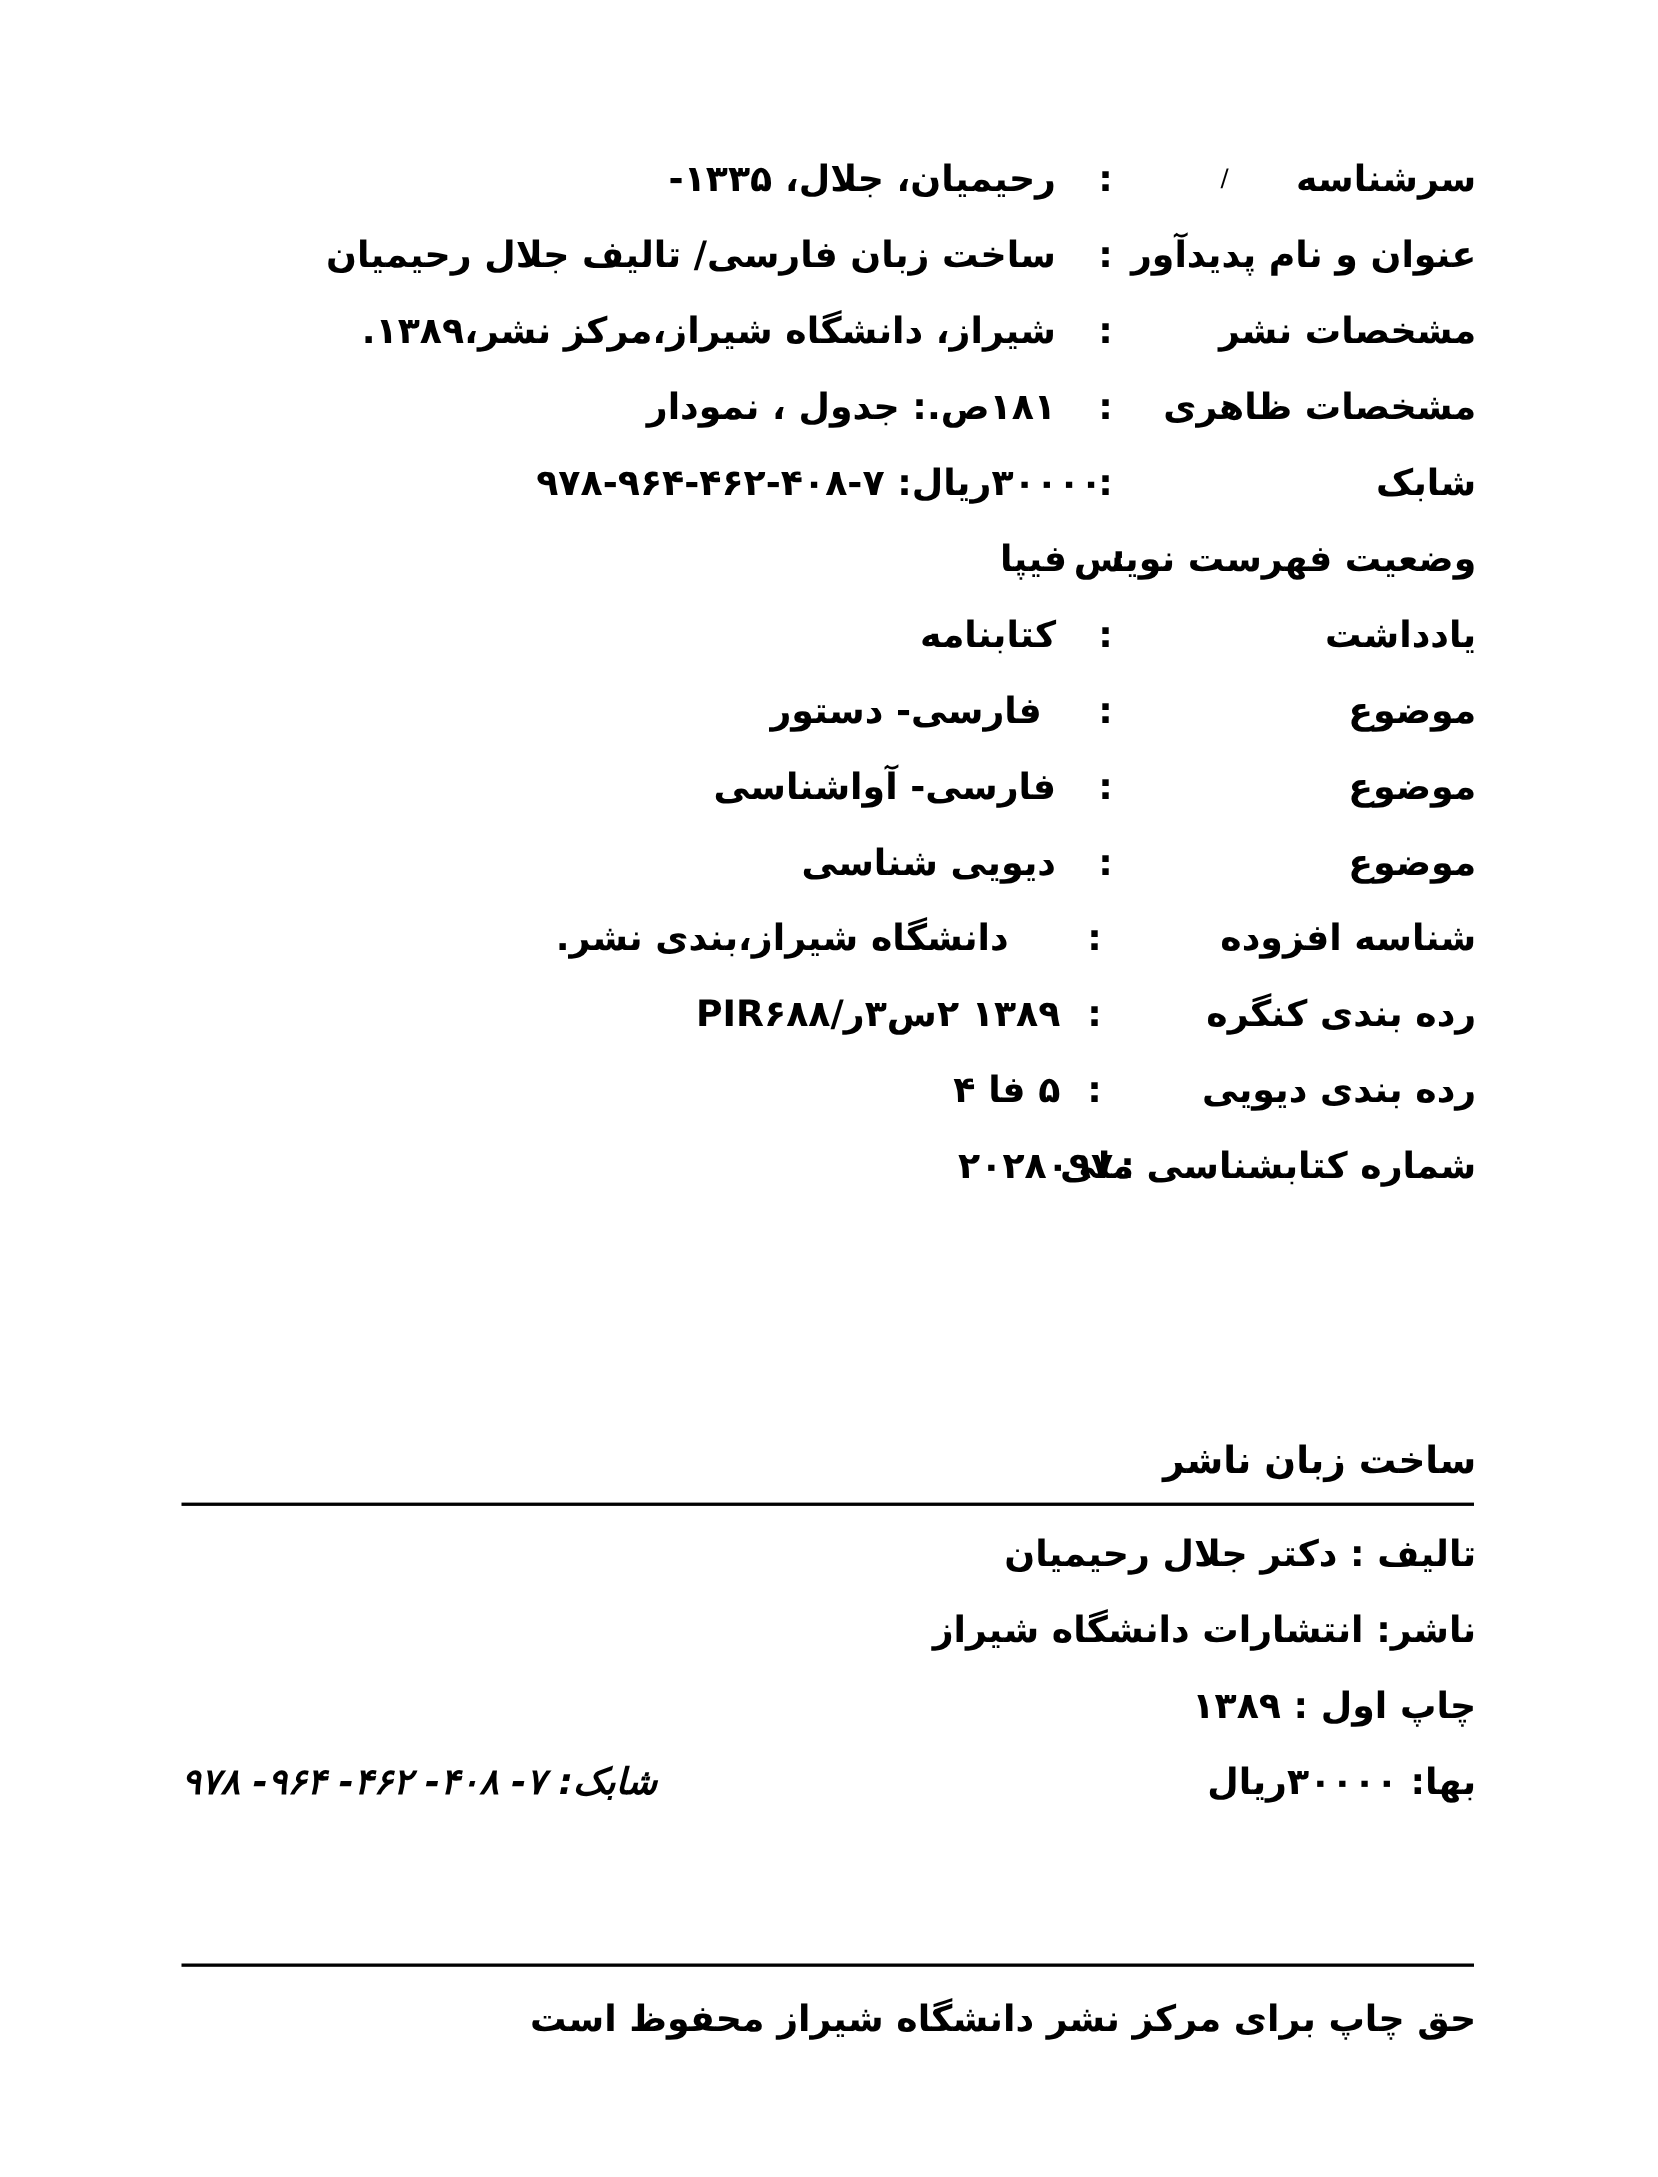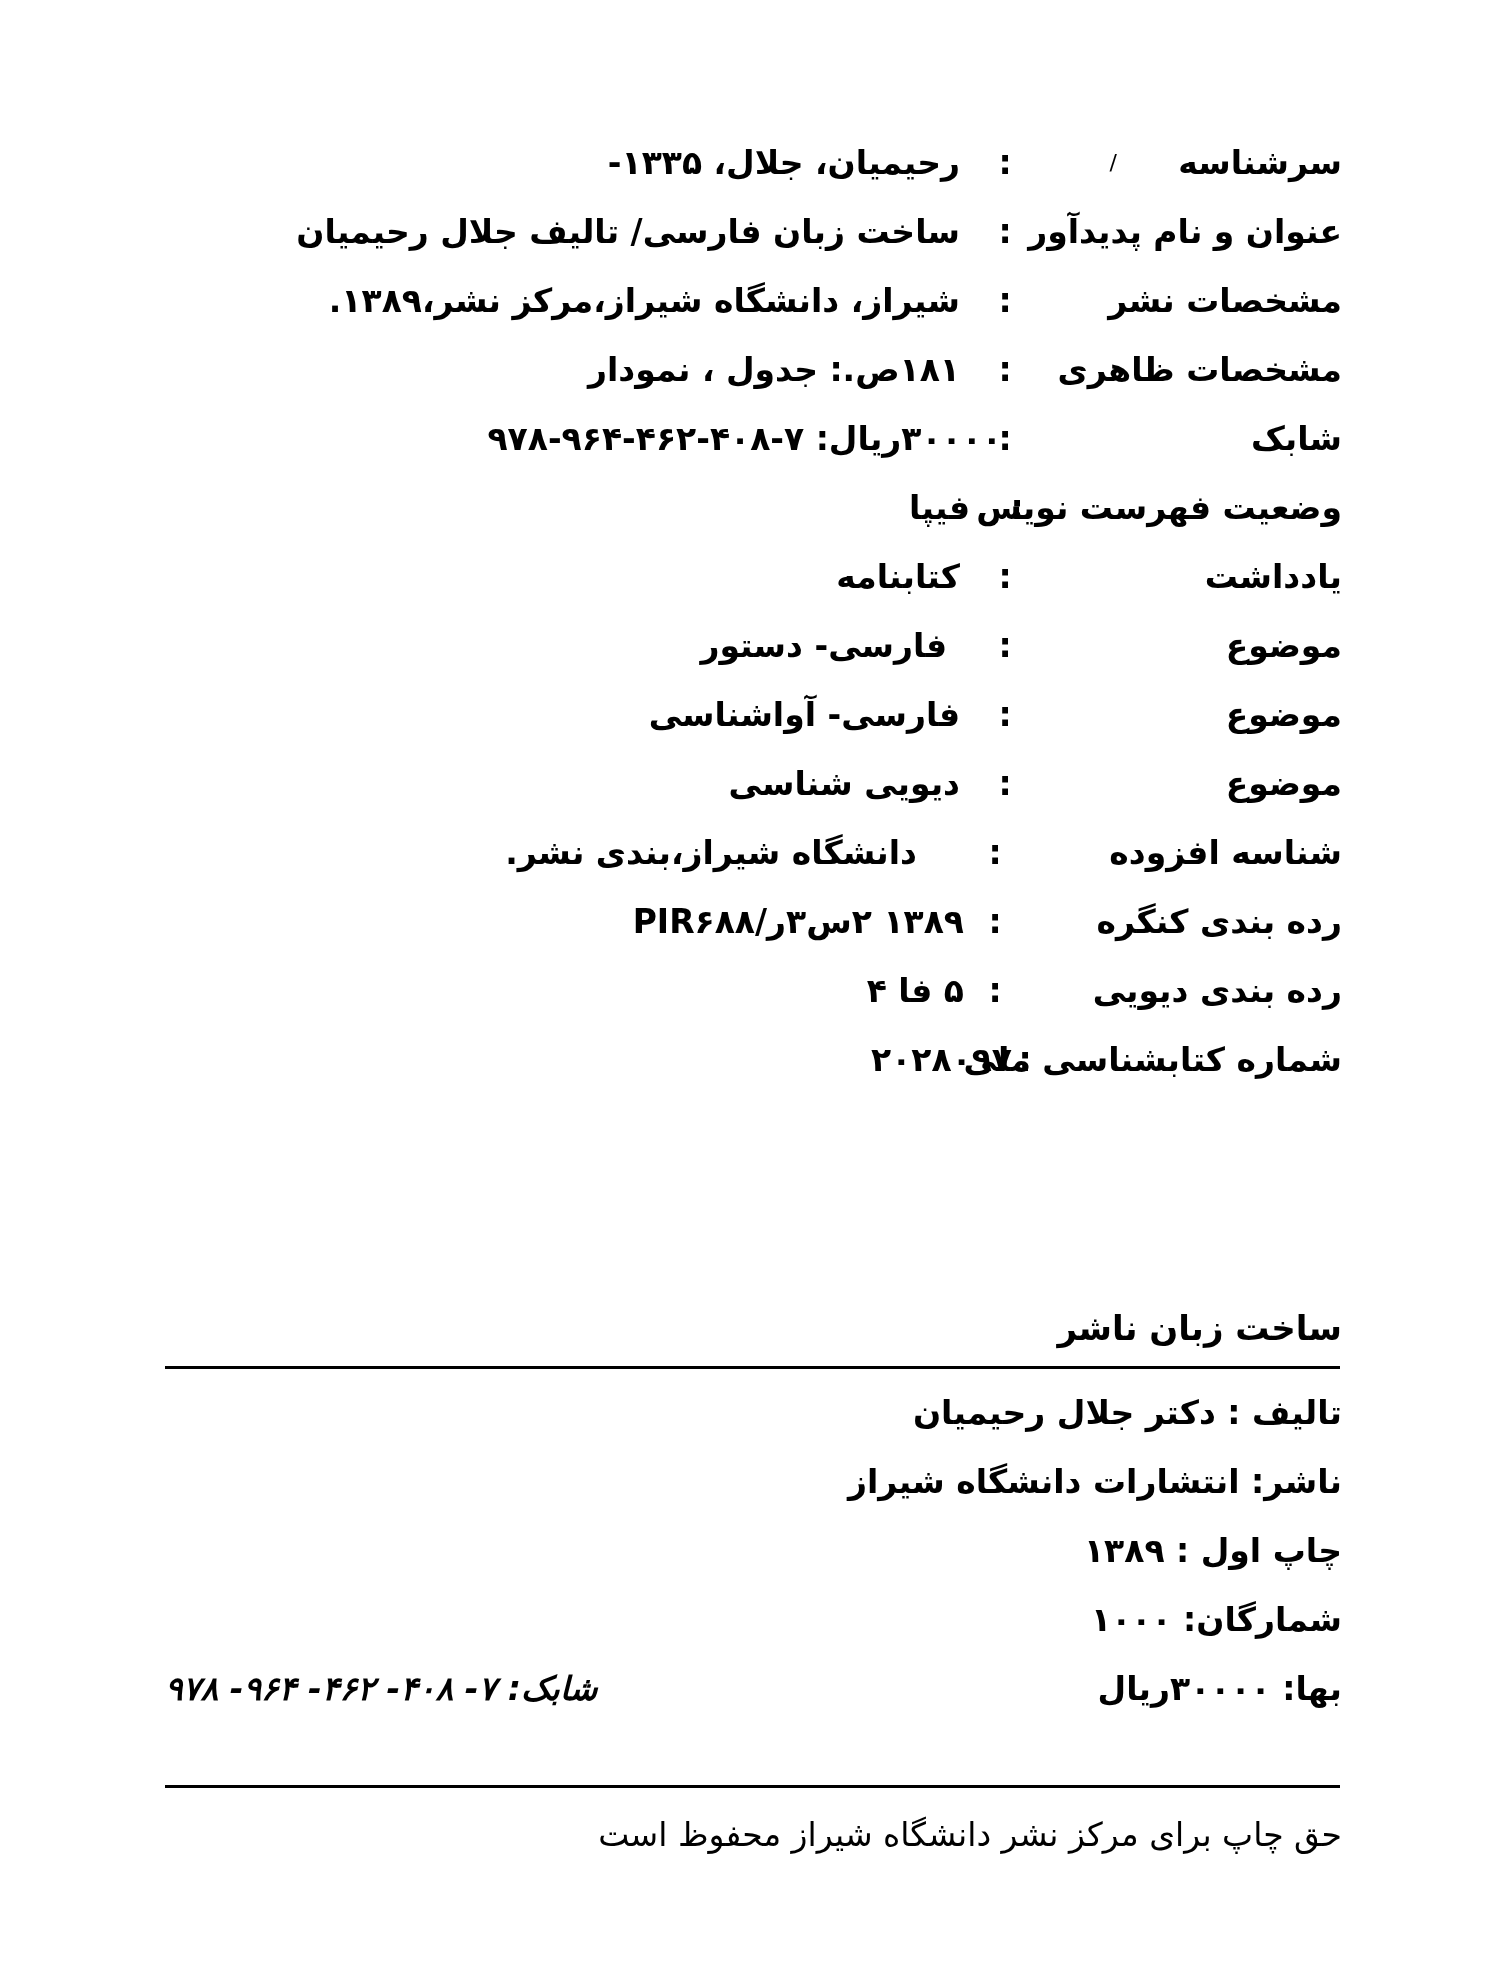--- a/index.html
+++ b/index.html
@@ -110,21 +110,21 @@
       left: 0;
       top: 0;
       white-space: nowrap;
       font-style: italic;
     }
     .copyright {
       position: absolute;
       top: 1800px;
       right: 165px;
       font-size: 33px;
-      font-weight: normal;
+      font-weight: bold;
       line-height: 69px;
       white-space: nowrap;
     }
   </style>
 </head>
 <body>
 
 <div class="page">
 
   <div class="cip">
@@ -222,23 +222,20 @@
     <div class="imprint-row">
       <span class="imprint-right">تالیف : دکتر جلال رحیمیان</span>
     </div>
     <div class="imprint-row">
       <span class="imprint-right">ناشر: انتشارات دانشگاه شیراز</span>
     </div>
     <div class="imprint-row">
       <span class="imprint-right">چاپ اول : ۱۳۸۹</span>
     </div>
     <div class="imprint-row">
-      <span class="imprint-right">شمارگان: ۱۰۰۰</span>
-    </div>
-    <div class="imprint-row">
       <span class="imprint-right">بها: ۳۰۰۰۰ریال</span>
       <span class="imprint-left">شابک: ۷- ۴۰۸- ۴۶۲- ۹۶۴- ۹۷۸</span>
     </div>
   </div>
 
   <div class="rule rule-bottom"></div>
   <div class="copyright">حق چاپ برای مرکز نشر دانشگاه شیراز محفوظ است</div>
 
 </div>
 

